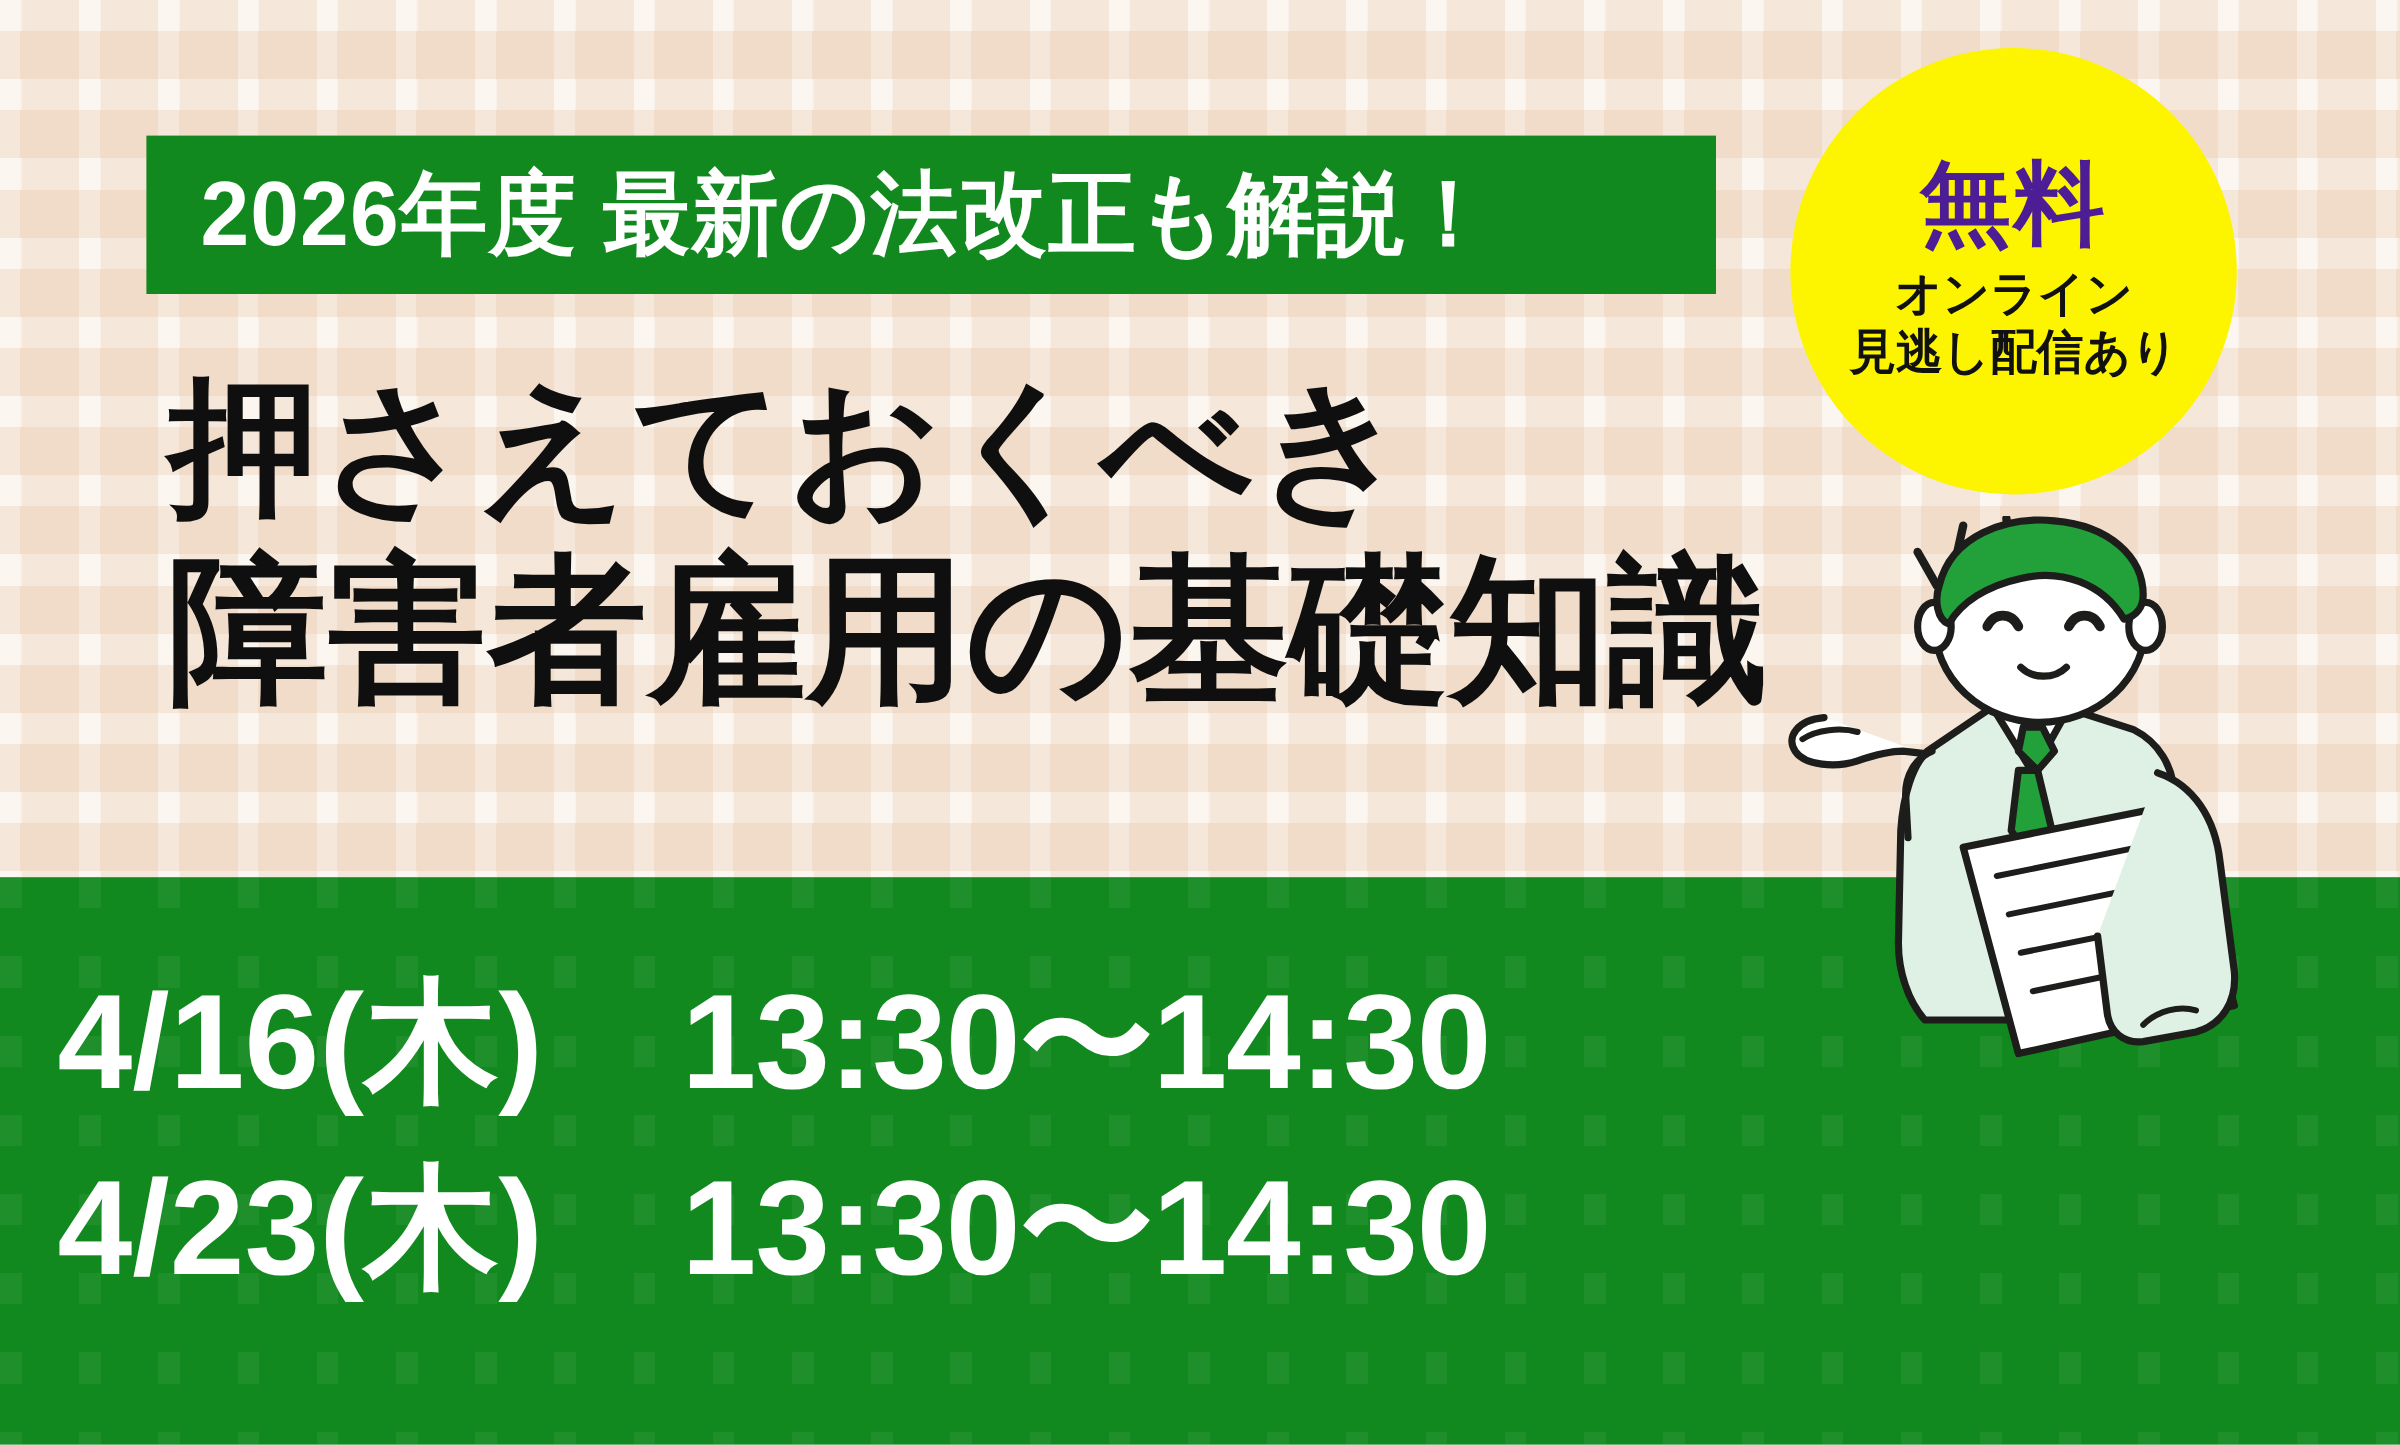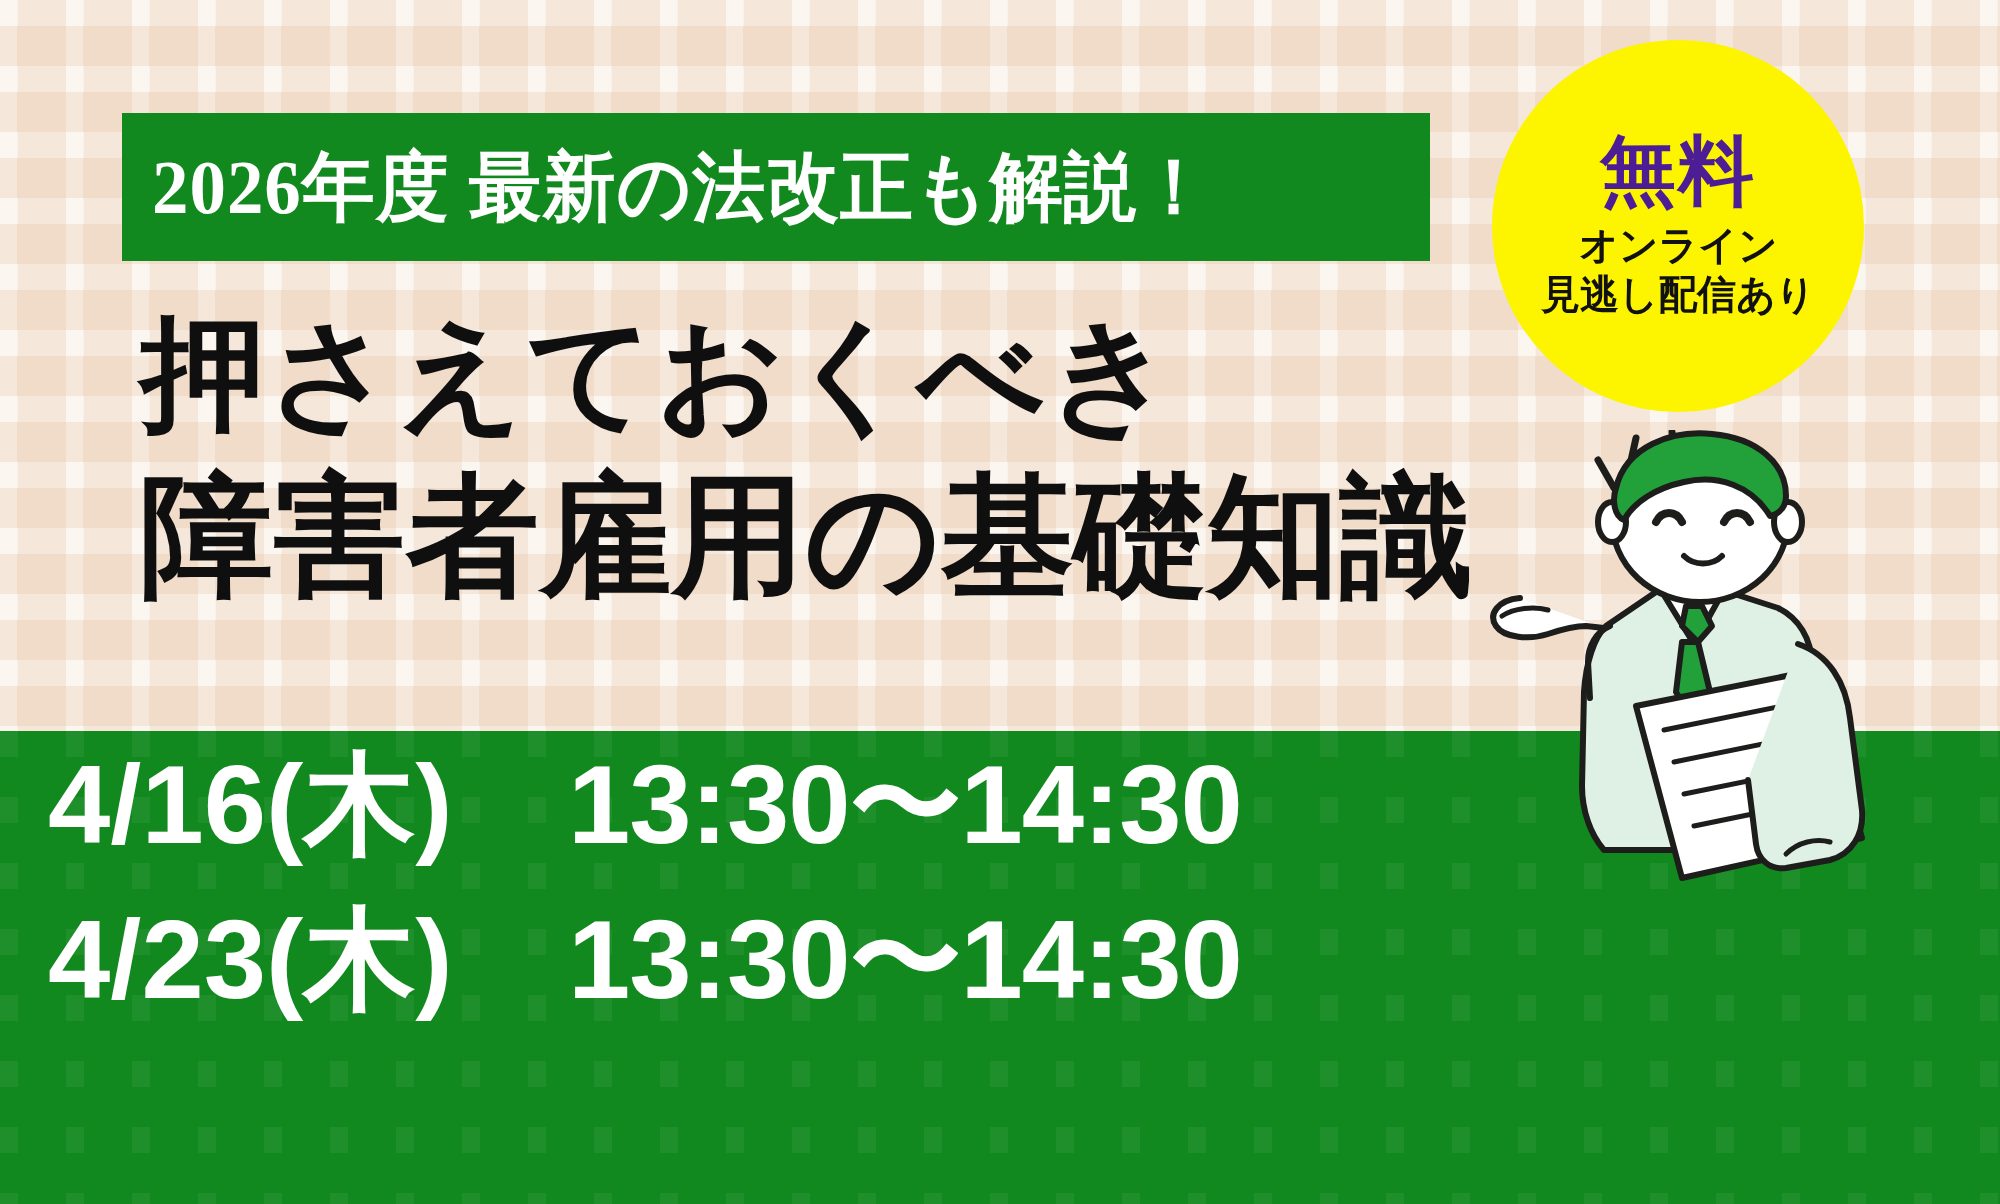--- a/index.html
+++ b/index.html
@@ -61,25 +61,24 @@
     mask-image:
       repeating-linear-gradient(to right, #000 0 18px, transparent 18px 66px),
       repeating-linear-gradient(to bottom, #000 0 26px, transparent 26px 66px);
     mask-composite:intersect;
     background-position:8px 8px;
   }
   
   #ribbon {
     position:absolute;
     left:122px; top:113px;
-    width:1308px; height:148px;
+    width:1308px; height:132px;
     background:#11891e;
     display:flex; align-items:center;
-    padding-left:30px;
-    font-family:Liberation Serif, serif;
+    padding-left:45px;
   }
   #ribbon-text {
     color:#ffffff;
     font-size:76px;
     font-weight:bold;
     letter-spacing:1px;
     line-height:1;
     white-space:nowrap;
     transform:scaleX(0.96);
     transform-origin:left center;
@@ -118,25 +117,25 @@
     width:1440px;
   }
   .title-line {
     color:#0f0f0f;
     font-weight:bold;
     line-height:1.18;
     letter-spacing:2px;
     white-space:nowrap;
   }
   #title-line-1 { font-size:125px; }
-  #title-line-2 { font-size:133px; margin-top:10px; letter-spacing:0px; }
+  #title-line-2 { font-size:133px; letter-spacing:0px; }
   
   #schedule {
     position:absolute;
-    left:48px; top:728px;
+    left:48px; top:792px;
     width:1600px;
   }
   .sched-row {
     display:flex;
     align-items:baseline;
     color:#ffffff;
     font-weight:bold;
     font-size:112px;
     line-height:1.38;
     white-space:nowrap;

